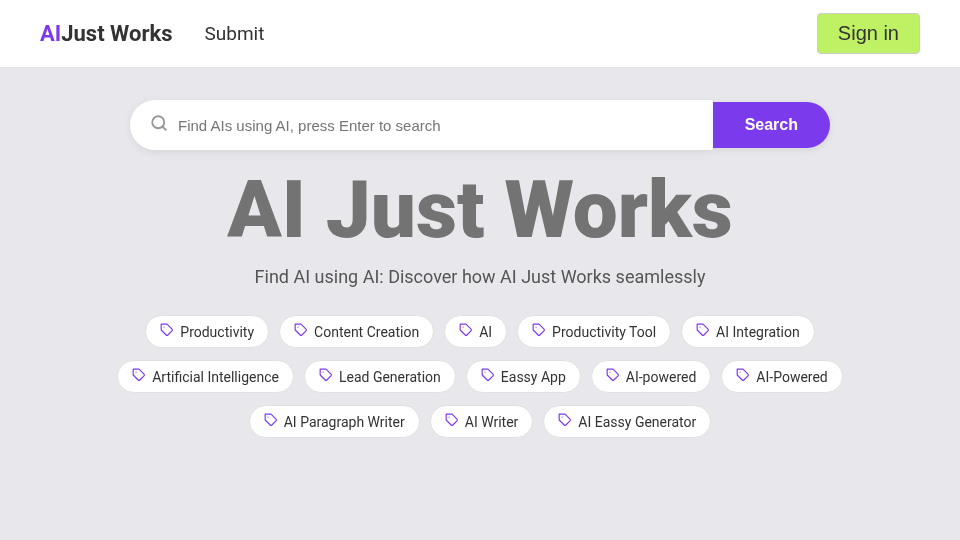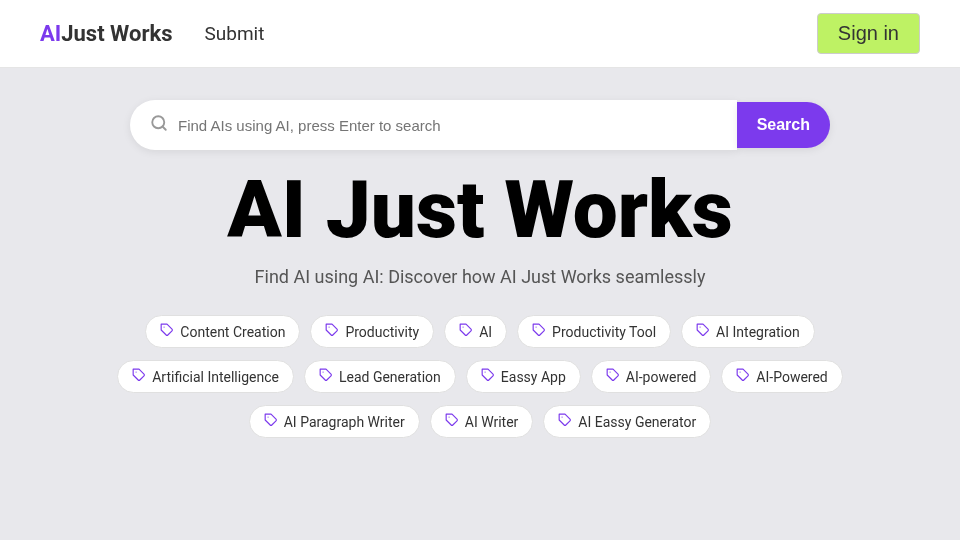--- a/index.html
+++ b/index.html
@@ -86,33 +86,33 @@
       font-size: 15px;
       color: #999;
       background: transparent;
       width: 100%;
     }
     .search-btn {
       background: #7c3aed;
       color: #fff;
       border: none;
       border-radius: 0 50px 50px 0;
-      padding: 14px 20px;
+      padding: 14px 32px;
       font-size: 16px;
       font-weight: 600;
       cursor: pointer;
       white-space: nowrap;
       box-shadow: 0 2px 8px rgba(0,0,0,0.08);
     }
 
     
     .hero-title {
       font-size: 80px;
       font-weight: 900;
-      color: #000000;
+      color: #737373;
       line-height: 1;
       margin-bottom: 16px;
       text-align: center;
     }
     .hero-subtitle {
       font-size: 18px;
       color: #555;
       margin-bottom: 28px;
       text-align: center;
       font-weight: 400;
@@ -183,28 +183,28 @@
   <h1 class="hero-title">AI Just Works</h1>
   <p class="hero-subtitle">Find AI using AI: Discover how AI Just Works seamlessly</p>
 
   <div class="tags-container">
     <div class="tags-row" id="tags-row-1">
         <div class="tag">
           <span class="tag-icon"><svg width="14" height="14" viewBox="0 0 24 24" fill="none" stroke="#7c3aed" stroke-width="2" stroke-linecap="round" stroke-linejoin="round">
               <path d="M20.59 13.41l-7.17 7.17a2 2 0 0 1-2.83 0L2 12V2h10l8.59 8.59a2 2 0 0 1 0 2.82z"></path>
               <line x1="7" y1="7" x2="7.01" y2="7"></line>
             </svg></span>
+          <span>Productivity</span>
+        </div>
+        <div class="tag">
+          <span class="tag-icon"><svg width="14" height="14" viewBox="0 0 24 24" fill="none" stroke="#7c3aed" stroke-width="2" stroke-linecap="round" stroke-linejoin="round">
+              <path d="M20.59 13.41l-7.17 7.17a2 2 0 0 1-2.83 0L2 12V2h10l8.59 8.59a2 2 0 0 1 0 2.82z"></path>
+              <line x1="7" y1="7" x2="7.01" y2="7"></line>
+            </svg></span>
           <span>Content Creation</span>
-        </div>
-        <div class="tag">
-          <span class="tag-icon"><svg width="14" height="14" viewBox="0 0 24 24" fill="none" stroke="#7c3aed" stroke-width="2" stroke-linecap="round" stroke-linejoin="round">
-              <path d="M20.59 13.41l-7.17 7.17a2 2 0 0 1-2.83 0L2 12V2h10l8.59 8.59a2 2 0 0 1 0 2.82z"></path>
-              <line x1="7" y1="7" x2="7.01" y2="7"></line>
-            </svg></span>
-          <span>Productivity</span>
         </div>
         <div class="tag">
           <span class="tag-icon"><svg width="14" height="14" viewBox="0 0 24 24" fill="none" stroke="#7c3aed" stroke-width="2" stroke-linecap="round" stroke-linejoin="round">
               <path d="M20.59 13.41l-7.17 7.17a2 2 0 0 1-2.83 0L2 12V2h10l8.59 8.59a2 2 0 0 1 0 2.82z"></path>
               <line x1="7" y1="7" x2="7.01" y2="7"></line>
             </svg></span>
           <span>AI</span>
         </div>
         <div class="tag">
           <span class="tag-icon"><svg width="14" height="14" viewBox="0 0 24 24" fill="none" stroke="#7c3aed" stroke-width="2" stroke-linecap="round" stroke-linejoin="round">

